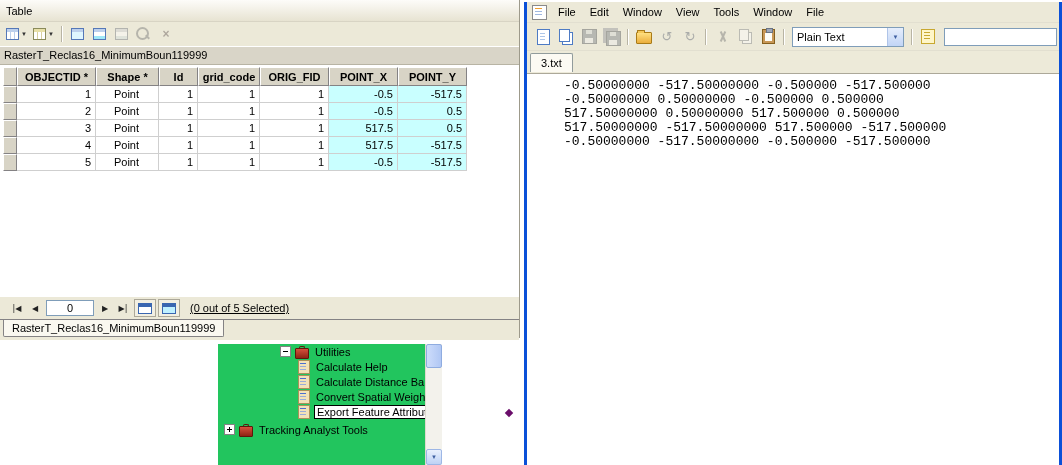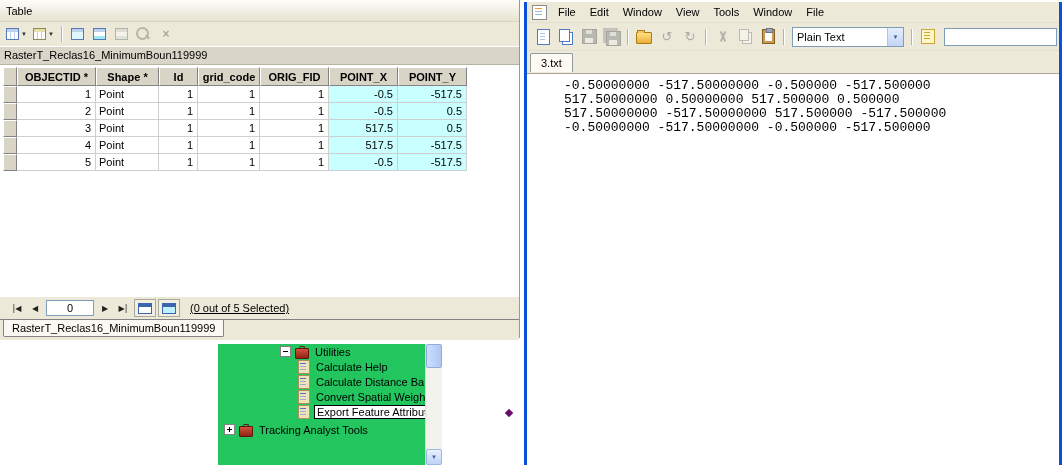--- a/index.html
+++ b/index.html
@@ -33,21 +33,21 @@
   .tw-name{height:17px;background:#D9D5C8;border-top:1px solid #fff;border-bottom:1px solid #B8B4A4;
       line-height:17px;padding-left:4px;overflow:hidden;white-space:nowrap;}
   .tw-gridarea{height:232px;background:#fff;overflow:hidden;}
   .grid{border-collapse:separate;border-spacing:0;table-layout:fixed;margin:2px 0 12px 3px;font-size:11px;}
   .grid th{height:17px;background:#D8D4C6;border:1px solid;border-color:#FFFFFF #848284 #848284 #FFFFFF;
       font-weight:bold;text-align:center;padding:0 2px;overflow:hidden;white-space:nowrap;font-size:11px;}
   .grid td{height:15px;border-right:1px solid #CFCFCF;border-bottom:1px solid #CFCFCF;background:#fff;
       padding:0 4px;overflow:hidden;white-space:nowrap;}
   .grid td.rs,.grid th.rs{background:#D8D4C6;border:1px solid;border-color:#FFFFFF #848284 #848284 #FFFFFF;padding:0;}
   .grid td.num{text-align:right;}
-  .grid td.txt{text-align:left;padding-left:3px;}
+  .grid td.txt{text-align:center;padding-left:3px;}
   .grid td.hl{background:var(--cell-highlight,#C9FFFF);}
   .tw-nav{height:22px;display:flex;align-items:center;padding-left:8px;background:#ECE9D8;}
   .navb{font-size:8px;color:#222;background:transparent;border:none;width:18px;height:16px;padding:0;
       display:flex;align-items:center;justify-content:center;font-family:"DejaVu Sans",sans-serif;}
   .recbox{width:46px;height:14px;border:1px solid #7F9DB9;font-size:11px;text-align:center;padding:0;
       margin:0 2px;font-family:"Liberation Sans",sans-serif;}
   .viewb{width:22px;height:18px;display:flex;align-items:center;justify-content:center;margin-left:2px;
       background:#F2EFE2;border:1px solid #ACA899;padding:0;}
   .i-va{width:14px;height:11px;border:1px solid #3A66B0;box-sizing:border-box;background:linear-gradient(#3A66B0 3px,#fff 3px);}
   .i-vs{width:14px;height:11px;border:1px solid #3A66B0;box-sizing:border-box;background:linear-gradient(#3A66B0 3px,#BFF0FF 3px);}
@@ -385,19 +385,20 @@
       </button>
       <input class="pn-find" value="" style="">
     </div>
 
     <div class="pn-tabs">
       <div class="pn-tab">3.txt</div>
     </div>
 
     <div class="pn-editor">
       <div class="ln">-0.50000000 -517.50000000 -0.500000 -517.500000</div>
+      <div class="ln">-0.50000000 0.50000000 -0.500000 0.500000</div>
       <div class="ln">517.50000000 0.50000000 517.500000 0.500000</div>
       <div class="ln">517.50000000 -517.50000000 517.500000 -517.500000</div>
       <div class="ln">-0.50000000 -517.50000000 -0.500000 -517.500000</div>
     </div>
   </section>
 
 </div>
 
 </body></html>

